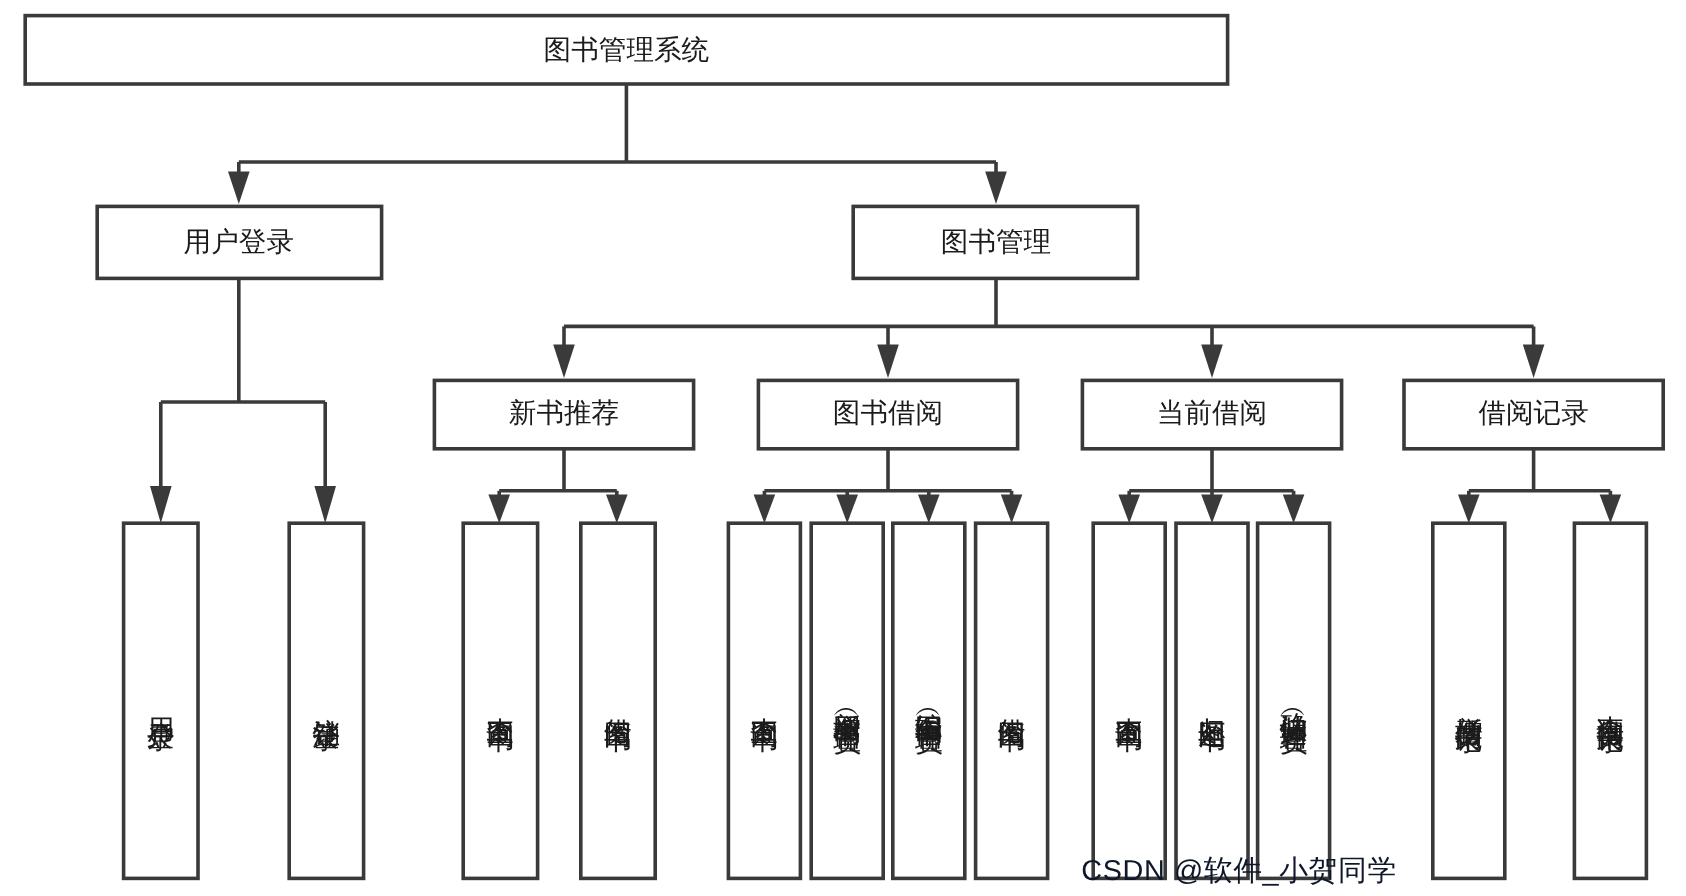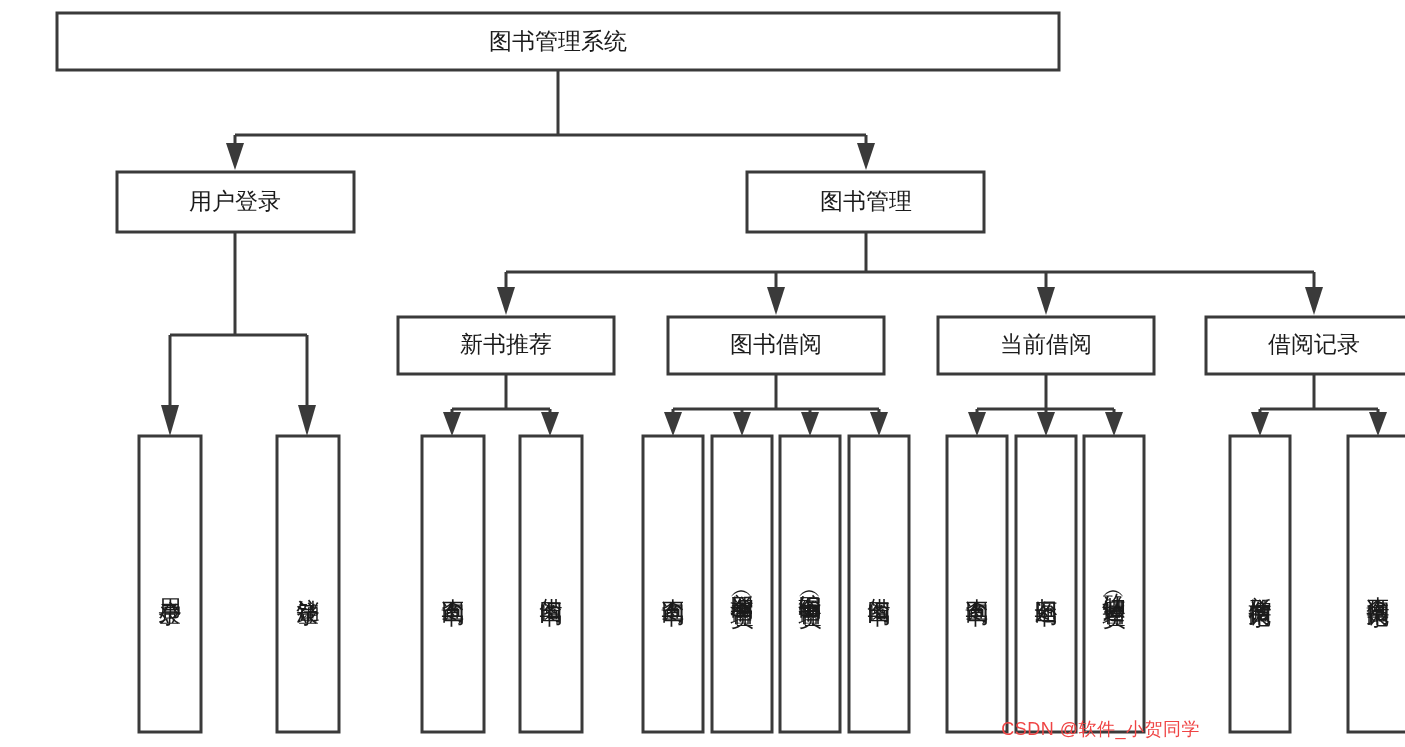--- a/index.html
+++ b/index.html
@@ -11,21 +11,20 @@
     width: 1405px;
     height: 747px;
     font-family: "Liberation Sans", "DejaVu Sans", sans-serif;
     overflow: hidden;
     position: relative;
   }
   #diagram-root {
     position: relative;
     width: 1172px;
     height: 747px;
-    margin-left: 36px;
   }
   svg#flow {
     position: absolute;
     top: 0;
     left: 0;
     width: 1405px;
     height: 747px;
   }
   .node-box {
     fill: #ffffff;
@@ -63,22 +62,22 @@
     align-items: center;
     justify-content: center;
     white-space: nowrap;
     pointer-events: none;
   }
   .watermark {
     position: absolute;
     right: 8px;
     bottom: 6px;
     font-family: "Liberation Sans", "DejaVu Sans", sans-serif;
-    font-size: 18px;
-    color: #ef4444;
+    font-size: 24px;
+    color: #0f172a;
     letter-spacing: 0.5px;
     white-space: nowrap;
   }
 </style>
 </head>
 <body>
 
 <div id="diagram-root">
 
   <svg id="flow" viewBox="0 0 1405 747" xmlns="http://www.w3.org/2000/svg">

